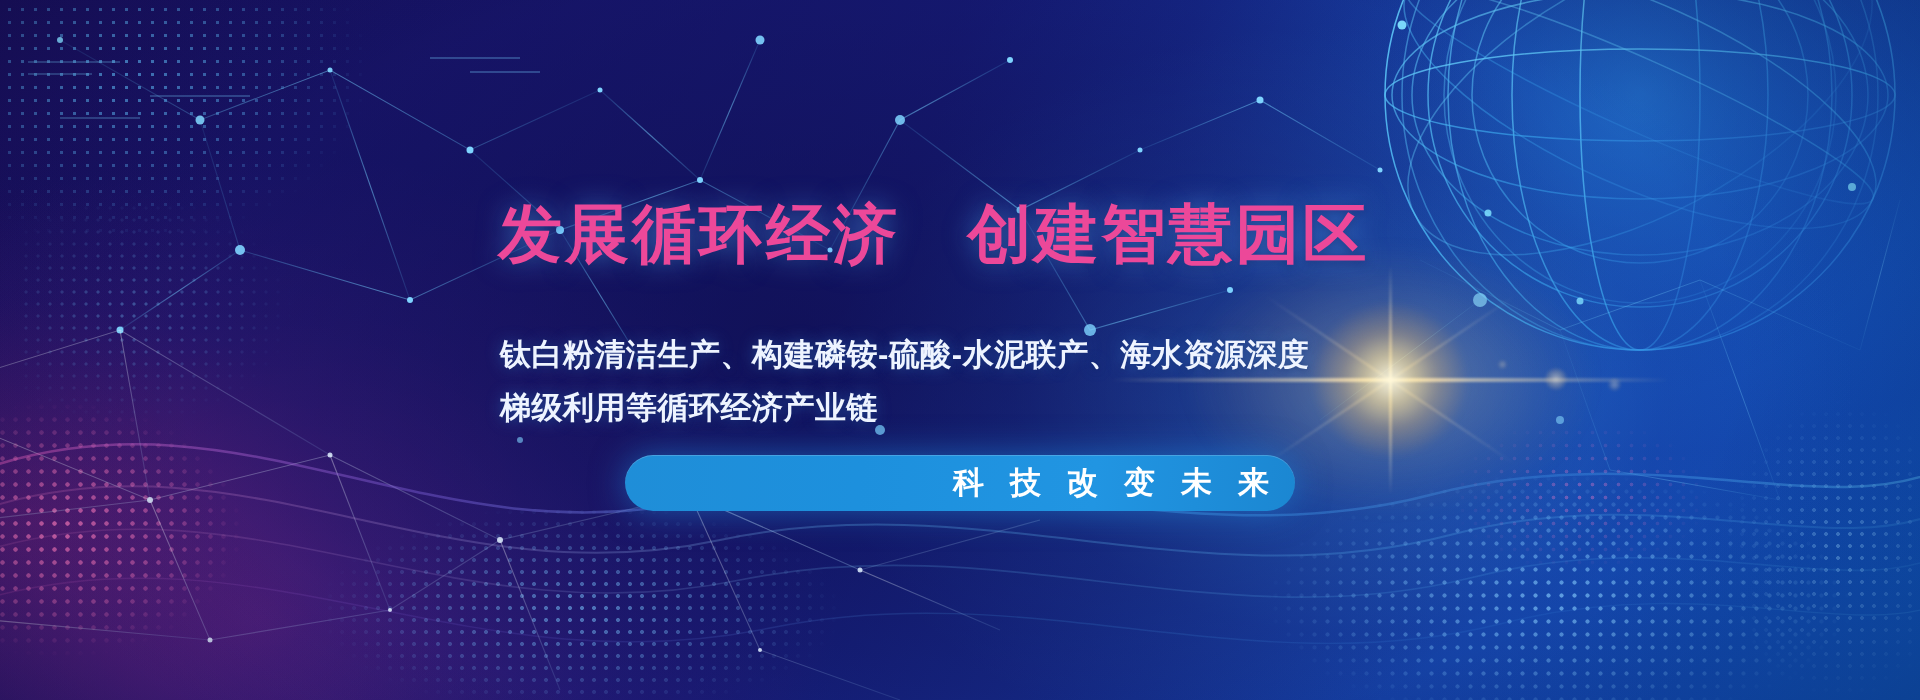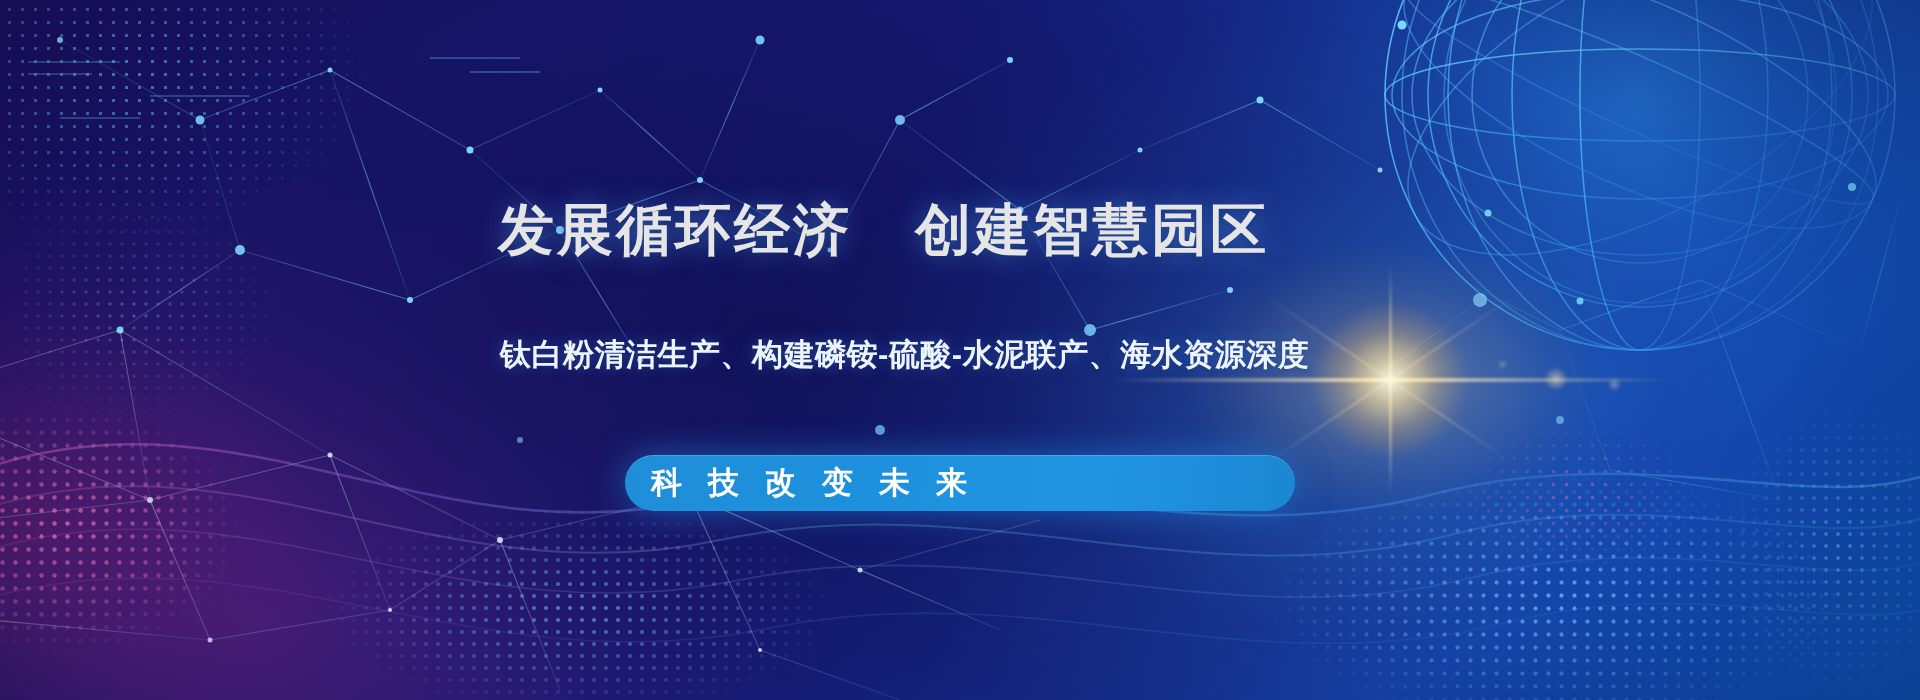--- a/index.html
+++ b/index.html
@@ -190,23 +190,23 @@
     position: absolute;
     left: 0;
     top: 0;
     width: 1920px;
     height: 700px;
   }
   .headline {
     position: absolute;
     left: 498px;
     top: 202px;
-    font-size: 56px;
+    font-size: 64px;
     font-weight: bold;
-    color: #e5e5e5;
+    color: #ec4899;
     letter-spacing: 3px;
     line-height: 1;
     white-space: nowrap;
     text-shadow: 0 0 26px rgba(90,170,255,0.55), 0 2px 10px rgba(10,20,80,0.6);
   }
   .headline .gap { display: inline-block; width: 26px; }
 
   .subtitle {
     position: absolute;
     left: 500px;
@@ -225,21 +225,21 @@
     position: absolute;
     left: 625px;
     top: 455px;
     width: 670px;
     height: 56px;
     border-radius: 28px;
     background: linear-gradient(95deg, #1f8ed8 0%, #1d90dd 35%, #2195e2 70%, #1b87d2 100%);
     box-shadow: 0 0 34px rgba(35,140,225,0.55), inset 0 1px 0 rgba(255,255,255,0.18);
     display: flex;
     align-items: center;
-    justify-content: flex-start;
+    justify-content: flex-end;
     cursor: pointer;
   }
   .cta-label {
     font-size: 31px;
     font-weight: bold;
     color: #ffffff;
     letter-spacing: 26px;
     text-indent: 26px;
     white-space: nowrap;
   }
@@ -446,20 +446,21 @@
   <div class="content">
 
     <div class="headline">
       <span>发展循环经济</span>
       <span class="gap"></span>
       <span>创建智慧园区</span>
     </div>
 
     <div class="subtitle">
       <span class="line">钛白粉清洁生产、构建磷铵-硫酸-水泥联产、海水资源深度</span>
+      <span class="line">梯级利用等循环经济产业链</span>
     </div>
 
     <div class="cta">
       <span class="cta-label">科技改变未来</span>
     </div>
 
   </div>
 </div>
 
 </body></html>

